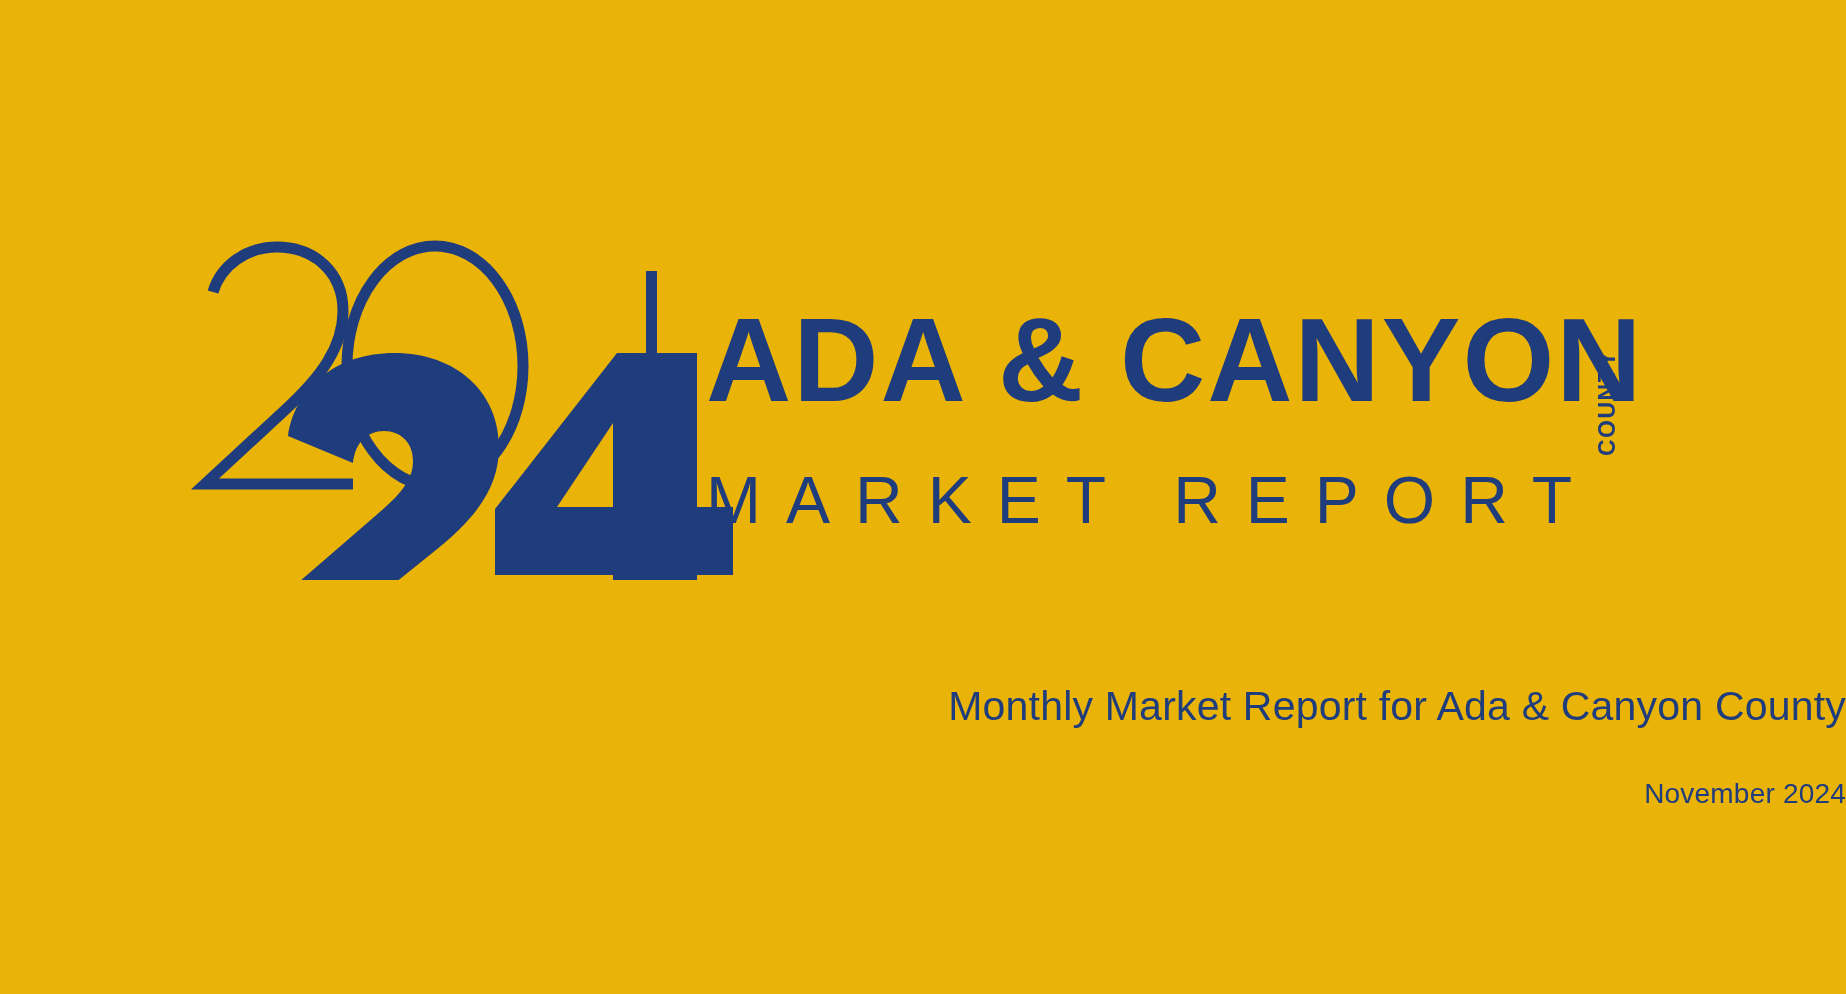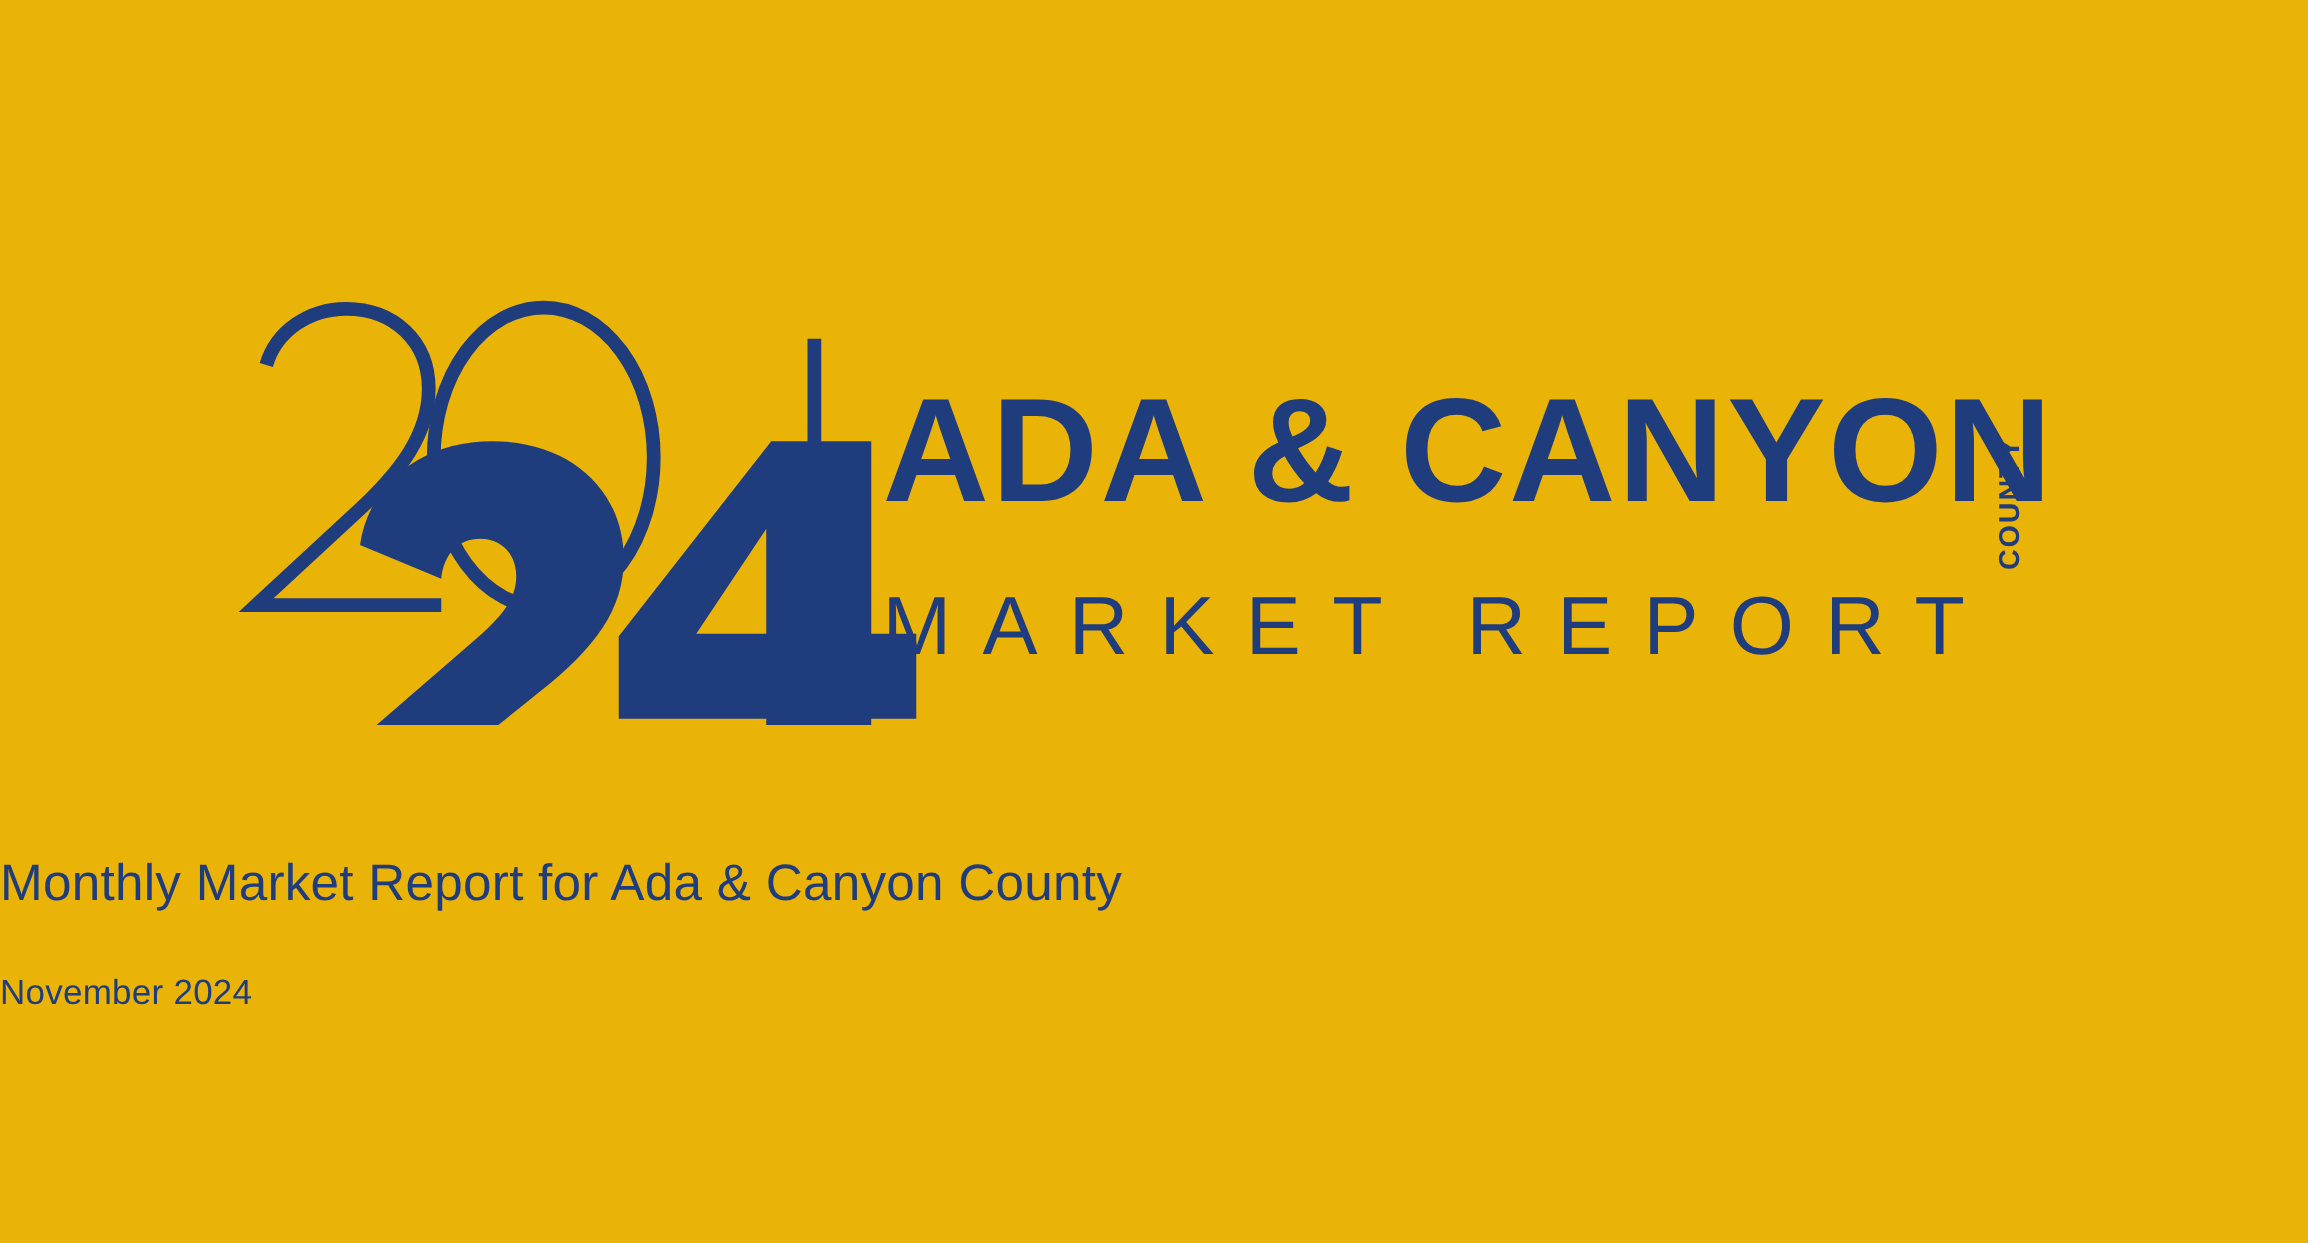--- a/index.html
+++ b/index.html
@@ -34,21 +34,21 @@
     width: 100%;
     height: 100%;
   }
 
   
   .subtitle-block {
     position: absolute;
     left: 0;
     right: 0;
     top: 662px;
-    text-align: left;
+    text-align: right;
   }
   .subtitle-line {
     display: block;
     color: #1F3C7C;
     font-family: "Liberation Sans", sans-serif;
     font-weight: 400;
     font-size: 41px;
     line-height: 88px;
     letter-spacing: 0.2px;
     white-space: nowrap;

